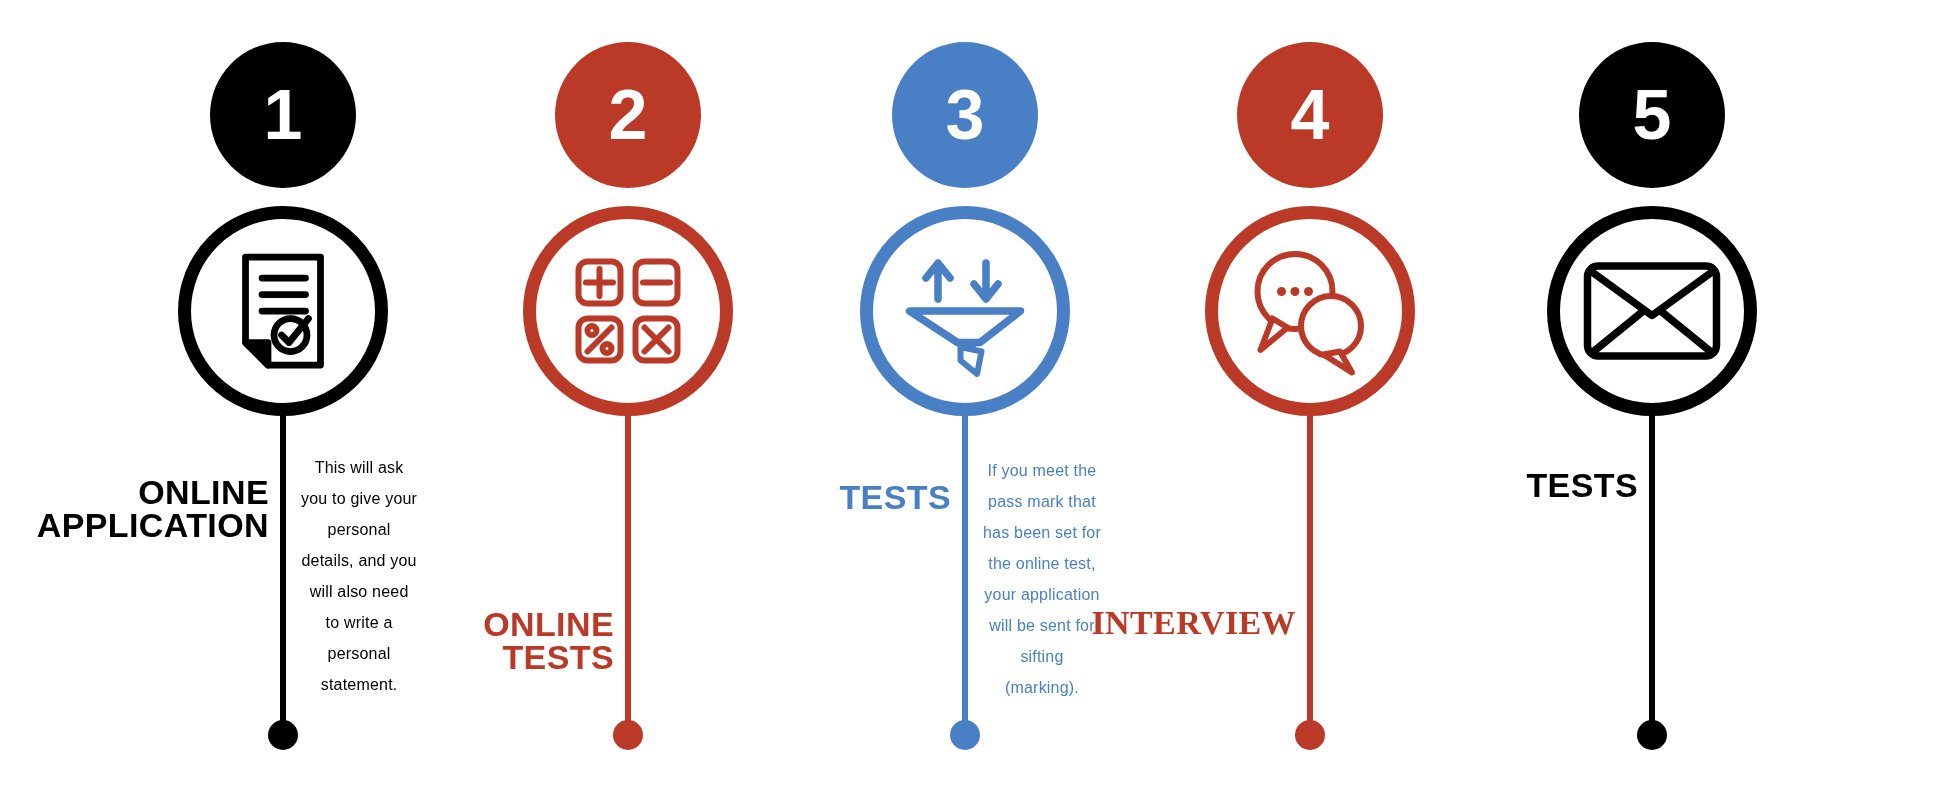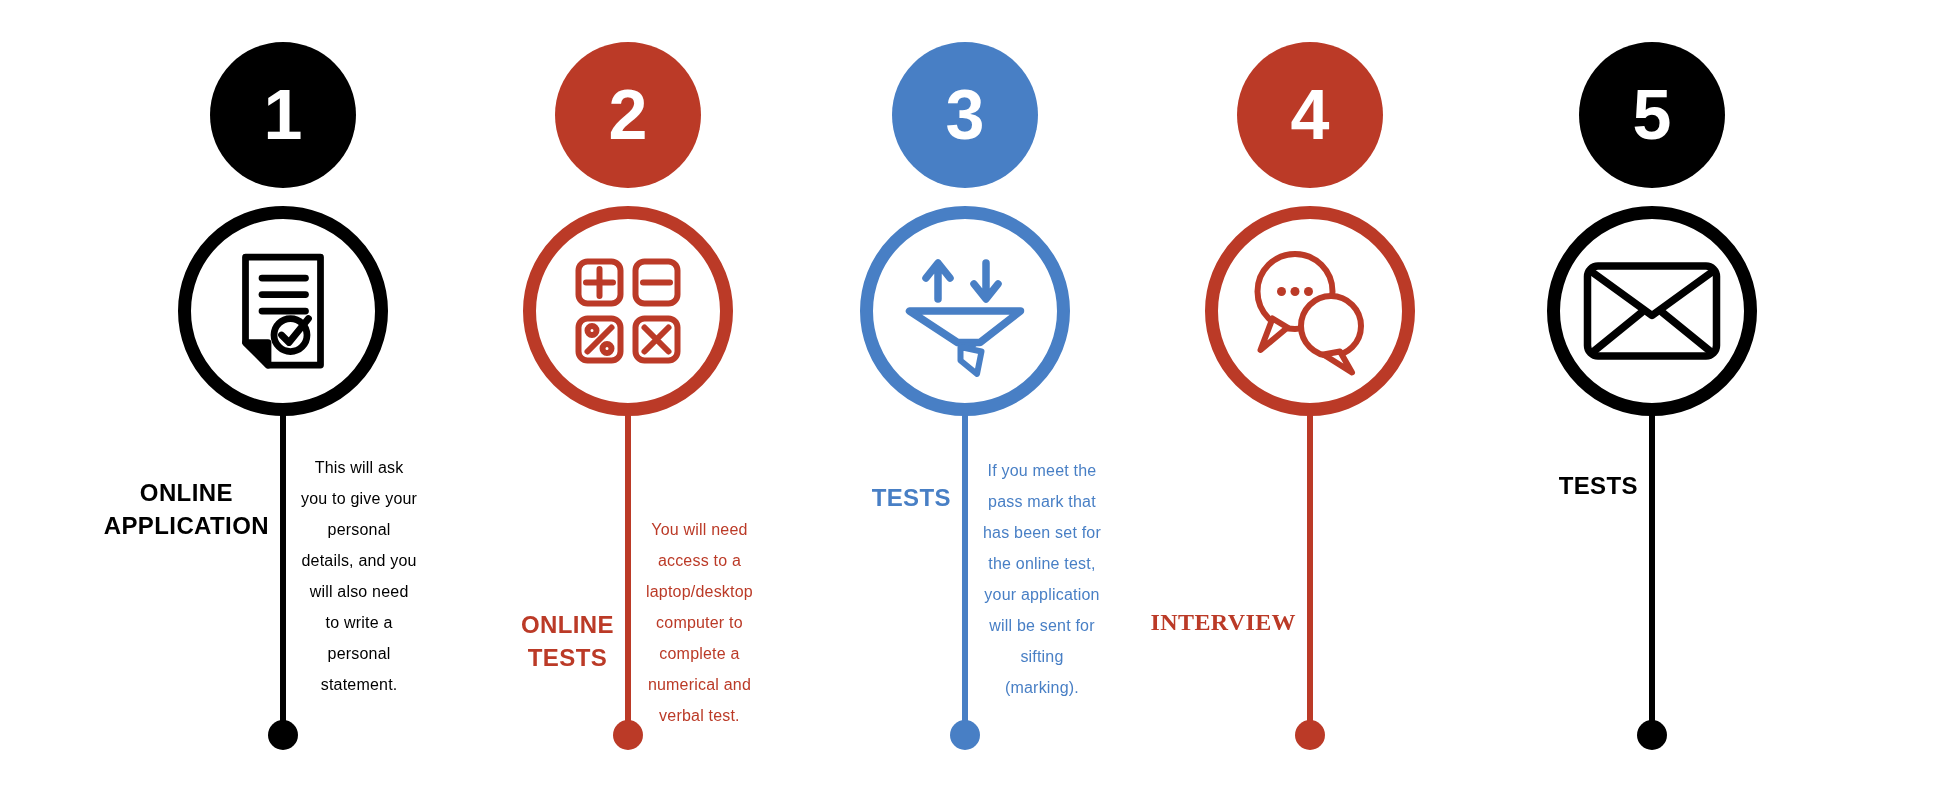--- a/index.html
+++ b/index.html
@@ -23,22 +23,22 @@
     width:210px; height:210px; box-sizing:border-box;
     border:13px solid var(--c); border-radius:50%; background:#ffffff;
     display:flex; align-items:center; justify-content:center; color:var(--c);
   }
   .icon-ring svg { width:150px; height:150px; display:block; }
 
   .stem { position:absolute; left:calc(50% - 3px); top:414px; width:6px; height:321px; background:var(--c); }
   .dot  { position:absolute; left:calc(50% - 15px); top:720px; width:30px; height:30px; border-radius:50%; background:var(--c); }
 
   .label {
-    position:absolute; right:calc(50% + 14px); text-align:center;
-    color:var(--c); font-weight:bold; font-size:24px; line-height:33px;
+    position:absolute; right:calc(50% + 14px); text-align:right;
+    color:var(--c); font-weight:bold; font-size:34px; line-height:33px;
     letter-spacing:0.4px; white-space:pre-line;
   }
   .desc {
     position:absolute; left:calc(50% + 18px); text-align:center;
     color:var(--c); font-size:16px; line-height:31px; letter-spacing:0.2px;
     white-space:pre-line;
   }
   .s1 .label { top:476px; }  .s1 .desc { top:452px; }
   .s2 .label { top:608px; }  .s2 .desc { top:514px; }
   .s3 .label { top:481px; }  .s3 .desc { top:455px; }
@@ -94,27 +94,20 @@
         <path d="M23 77 L39 61"></path>
         <circle cx="26" cy="63" r="3"></circle>
         <circle cx="36" cy="75" r="3"></circle>
         <path d="M61 61 L77 77 M77 61 L61 77"></path>
       </svg>
     </div>
     <div class="stem"></div>
     <div class="dot"></div>
     <div class="label">ONLINE
 TESTS</div>
-    <div class="desc">You will need
-access to a
-laptop/desktop
-computer to
-complete a
-numerical and
-verbal test.</div>
   </div>
 
   <div class="step s3" style="--c: #487FC5;">
     <div class="num-circle">
       <span>3</span>
     </div>
     <div class="icon-ring">
       <svg viewBox="0 0 100 100" fill="none" stroke="currentColor" stroke-width="5" stroke-linecap="round" stroke-linejoin="round">
         <path d="M32 42 V20 M24 28 L32 18 L40 28"></path>
         <path d="M64 18 V40 M56 32 L64 42 L72 32"></path>

